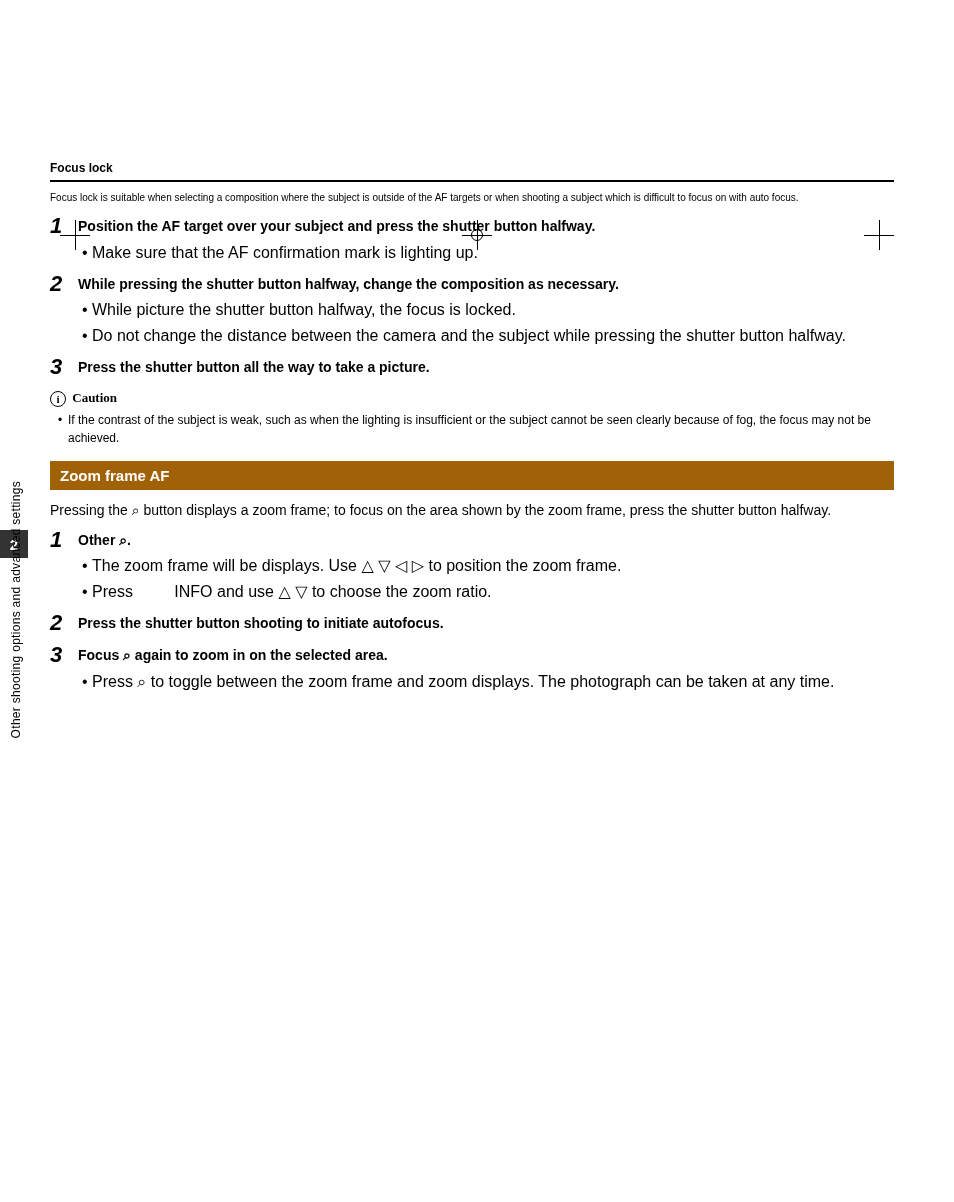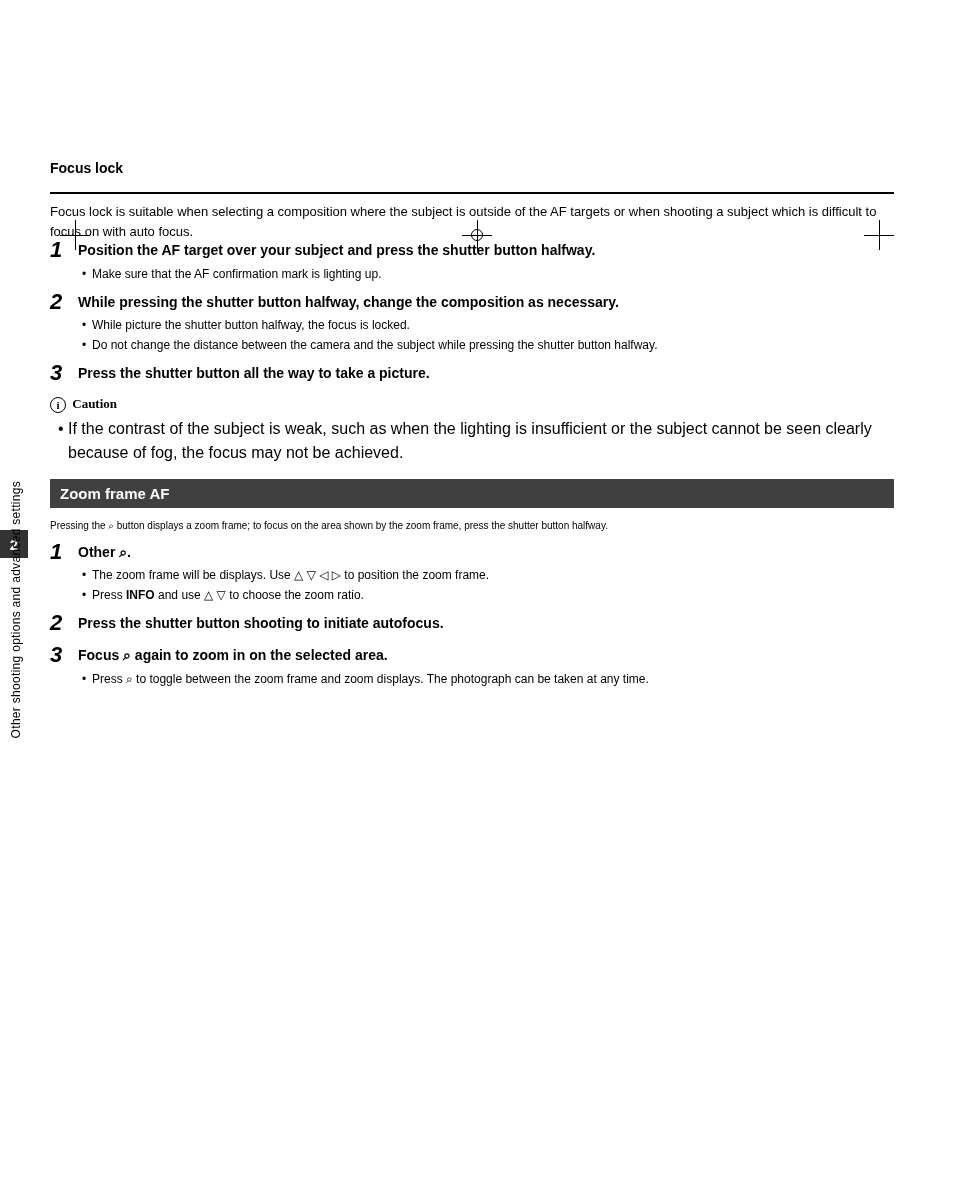--- a/index.html
+++ b/index.html
@@ -98,32 +98,33 @@
     
     .content {
       margin-left: 50px;
       margin-right: 60px;
       margin-top: 160px;
       padding-bottom: 80px;
     }
 
     
     .section-title {
-      font-size: 14px;
+      font-size: 12px;
       font-weight: bold;
       border-bottom: 2px solid #000;
-      padding-bottom: 16px;
+      padding-bottom: 5px;
       margin-bottom: 8px;
       display: inline-block;
       width: 100%;
     }
 
     .intro-text {
-      font-size: 13px;
+      font-size: 10px;
       line-height: 1.5;
+      margin-bottom: 12px;
     }
 
     
     .step {
       display: flex;
       margin-bottom: 8px;
       align-items: flex-start;
     }
 
     .step-number {
@@ -146,21 +147,21 @@
       margin-bottom: 4px;
     }
 
     .step-bullets {
       list-style: none;
       padding: 0;
       margin: 0;
     }
 
     .step-bullets li {
-      font-size: 12px;
+      font-size: 16px;
       line-height: 1.5;
       padding-left: 14px;
       position: relative;
       margin-bottom: 2px;
     }
 
     .step-bullets li::before {
       content: '•';
       position: absolute;
       left: 4px;
@@ -194,52 +195,53 @@
     }
 
     .caution-bullets {
       list-style: none;
       padding: 0;
       margin: 0;
       margin-left: 4px;
     }
 
     .caution-bullets li {
-      font-size: 16px;
+      font-size: 12px;
       line-height: 1.5;
       padding-left: 14px;
       position: relative;
     }
 
     .caution-bullets li::before {
       content: '•';
       position: absolute;
       left: 4px;
     }
 
     
     .zoom-section-header {
-      background: #404040;
+      background: #a16207;
       color: #fff;
       padding: 6px 10px;
       font-size: 15px;
       font-weight: bold;
       margin-bottom: 10px;
       margin-top: 4px;
     }
 
     .zoom-intro {
-      font-size: 10px;
+      font-size: 14px;
       line-height: 1.5;
       margin-bottom: 10px;
     }
 
     
     .btn-label {
-      font-weight: bold;
+      font-weight: normal;
+      margin-left: 37px;
     }
   </style>
 </head>
 <body>
 
 <div class="page">
 
   <div class="reg-mark reg-tl">
     <div class="h-line"></div>
     <div class="v-line"></div>

